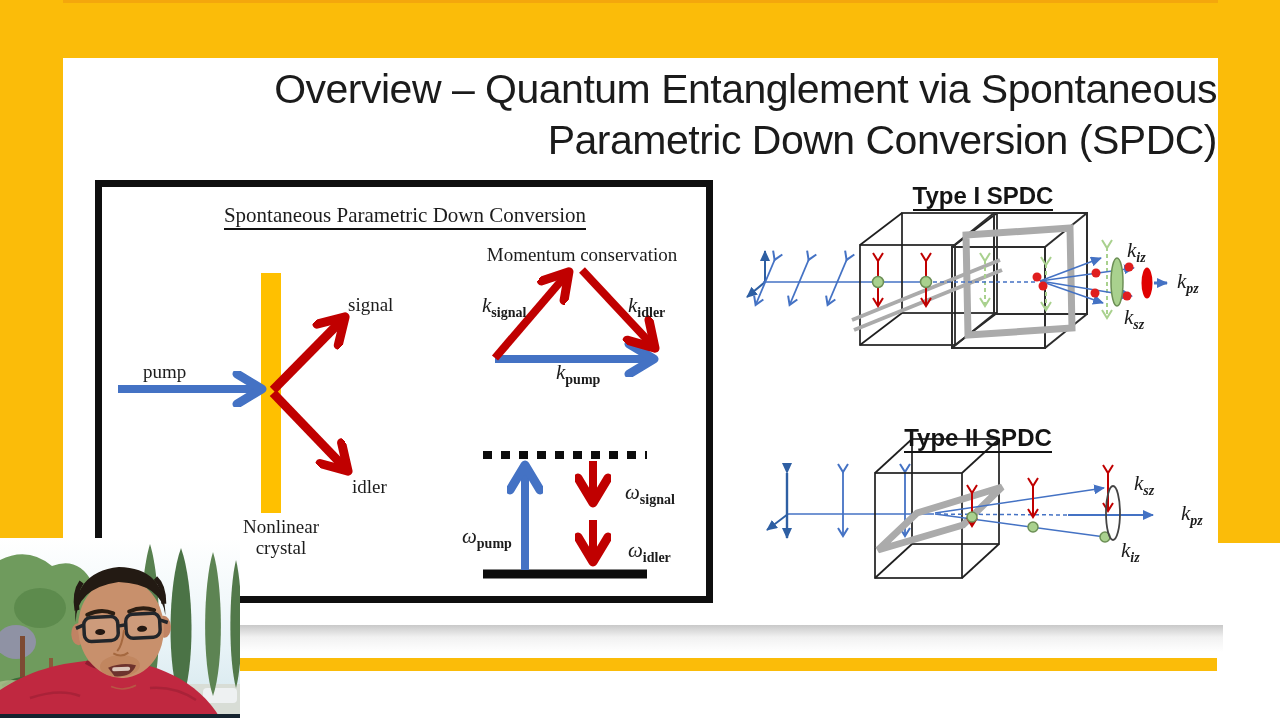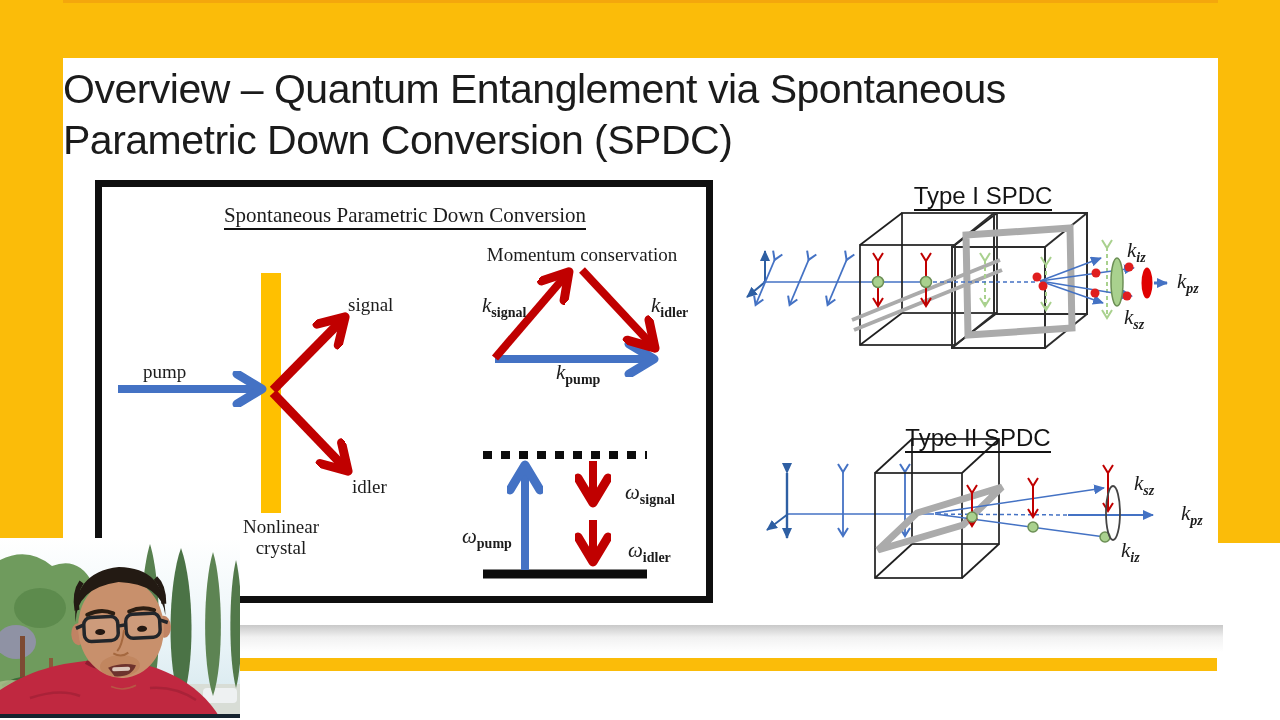--- a/index.html
+++ b/index.html
@@ -10,32 +10,32 @@
   .frame{background:var(--frame-yellow,#FBBC09);}
   #frame-top{left:0;top:0;width:1280px;height:58px;}
   #frame-top-edge{left:0;top:0;width:1280px;height:3px;background:#f4a70c;}
   #frame-left{left:0;top:0;width:63px;height:543px;}
   #frame-right{left:1218px;top:0;width:62px;height:543px;}
   #bottom-bar{left:63px;top:658px;width:1154px;height:13px;background:var(--frame-yellow,#FBBC09);}
   #slide-shadow{left:63px;top:625px;width:1160px;height:27px;
     background:linear-gradient(to bottom,rgba(60,60,60,.28),rgba(120,120,120,.10) 45%,rgba(255,255,255,0));}
   
   #slide{left:63px;top:58px;width:1154px;height:567px;background:#fff;}
-  #slide-title{left:0;top:6px;width:1154px;text-align:left;
+  #slide-title{left:0;top:6px;width:1154px;text-align:right;
     font-family:"Liberation Sans",sans-serif;font-weight:300;font-size:41px;
     line-height:51px;color:#1b1b1b;letter-spacing:-0.5px;}
   #spdc-box{left:32px;top:122px;width:604px;height:409px;border:7px solid #0f0f0f;background:transparent;}
   .box-heading{left:40px;top:145px;width:604px;text-align:center;font-weight:normal;font-size:21px;}
   .box-heading span{border-bottom:2px solid #111;padding-bottom:1px;}
   .lbl{font-size:19px;white-space:nowrap;}
   .lbl.center{text-align:center;}
   .math{font-size:21px;font-style:italic;white-space:nowrap;}
   .math sub{font-size:14px;font-style:normal;line-height:0;font-weight:bold;}
   .math sub.it{font-style:italic;}
-  .type-title{font-family:"Liberation Sans",sans-serif;font-weight:400;font-size:24px;
+  .type-title{font-family:"Liberation Sans",sans-serif;font-weight:700;font-size:24px;
     color:#141414;text-align:center;}
   .type-title span{border-bottom:2px solid #141414;padding-bottom:0px;}
   svg{display:block;}
   #diagram-svg{left:0;top:0;pointer-events:none;}
   
   #webcam{left:0;top:538px;width:240px;height:180px;overflow:hidden;background:#dfeef5;}
 </style>
 </head>
 <body>
 
@@ -220,21 +220,21 @@
     <div class="abs lbl" style="left:80px;top:303px;">pump</div>
     <div class="abs lbl" style="left:285px;top:236px;">signal</div>
     <div class="abs lbl" style="left:289px;top:418px;">idler</div>
     <div class="abs lbl center" style="left:399px;top:186px;width:240px;">Momentum conservation</div>
 
     <div class="abs lbl center" style="left:148px;top:458px;width:140px;line-height:21px;">
       <div>Nonlinear</div>
       <div>crystal</div>
     </div>
     <div class="abs math" style="left:419px;top:235px;"><span>k</span><sub>signal</sub></div>
-    <div class="abs math" style="left:588px;top:235px;"><span>k</span><sub>idler</sub></div>
+    <div class="abs math" style="left:565px;top:235px;"><span>k</span><sub>idler</sub></div>
     <div class="abs math" style="left:493px;top:302px;"><span>k</span><sub>pump</sub></div>
 
     <div class="abs math" style="left:399px;top:466px;"><span>ω</span><sub>pump</sub></div>
     <div class="abs math" style="left:562px;top:422px;"><span>ω</span><sub>signal</sub></div>
     <div class="abs math" style="left:565px;top:480px;"><span>ω</span><sub>idler</sub></div>
 
     <div class="abs type-title" style="left:810px;top:124px;width:220px;">
       <span>Type I SPDC</span>
     </div>
     <div class="abs math" style="left:1064px;top:180px;"><span>k</span><sub class="it">iz</sub></div>

